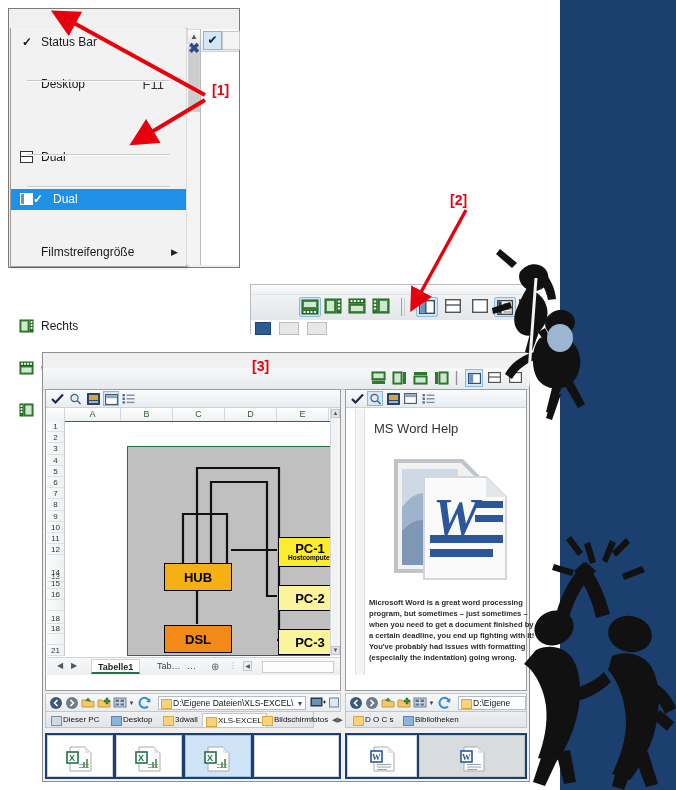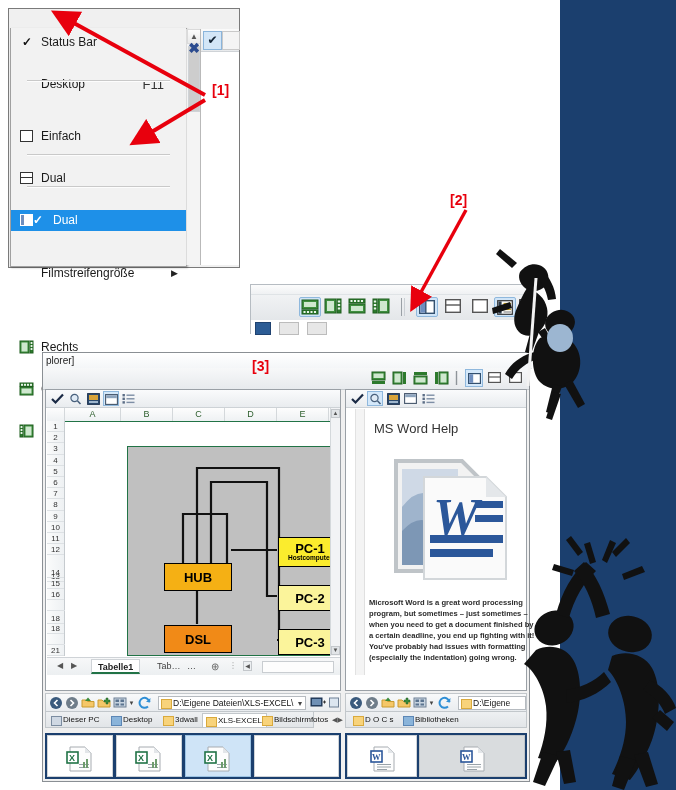--- a/index.html
+++ b/index.html
@@ -228,24 +228,20 @@
       <span class="chk">✓</span>
       <span>Status Bar</span>
     </div>
 
     <div class="mi nosel" style="top:25px;">
       <span>Desktop</span>
       <span class="accel">F11</span>
     </div>
     <div class="msep" style="position:absolute;top:49px;left:8px;right:8px;"></div>
 
-    <div class="mi nosel" style="top:56px;">
-      <span class="gl"></span>
-      <span>Einfach</span>
-    </div>
 
     <div class="mi nosel" style="top:77px;">
       <span class="gl h"></span>
       <span>Dual</span>
     </div>
 
     <div class="mi sel nosel" style="top:98px;padding-left:30px;">
       <span class="gl v"></span>
       <span class="chk" style="left:22px;">✓</span>
       <span style="margin-left:12px;">Dual</span>
@@ -405,23 +401,20 @@
   </div>
 </div>
 <div id="toolbar2-under">
   <div class="sq" style="left:4px;"></div>
   <div class="sq2" style="left:28px;"></div>
   <div class="sq2" style="left:56px;"></div>
 </div>
 
 <div id="win3">
 
-  <div class="titlebar">
-    <span>plorer]</span>
-  </div>
 
   <div class="tbrow">
     <div class="grp">
       <span class="ib">
         <svg width="15" height="14" viewBox="0 0 15 14" style="margin:2px 0 0 1px">
           <rect x="1" y="1" width="13" height="8" fill="#3f8f3f" stroke="#1f5e1f"></rect>
           <rect x="2.5" y="2.5" width="10" height="4.5" fill="#cfe8cf"></rect>
           <rect x="1" y="10" width="13" height="3" fill="#2d7a2d"></rect>
         </svg>
       </span>

